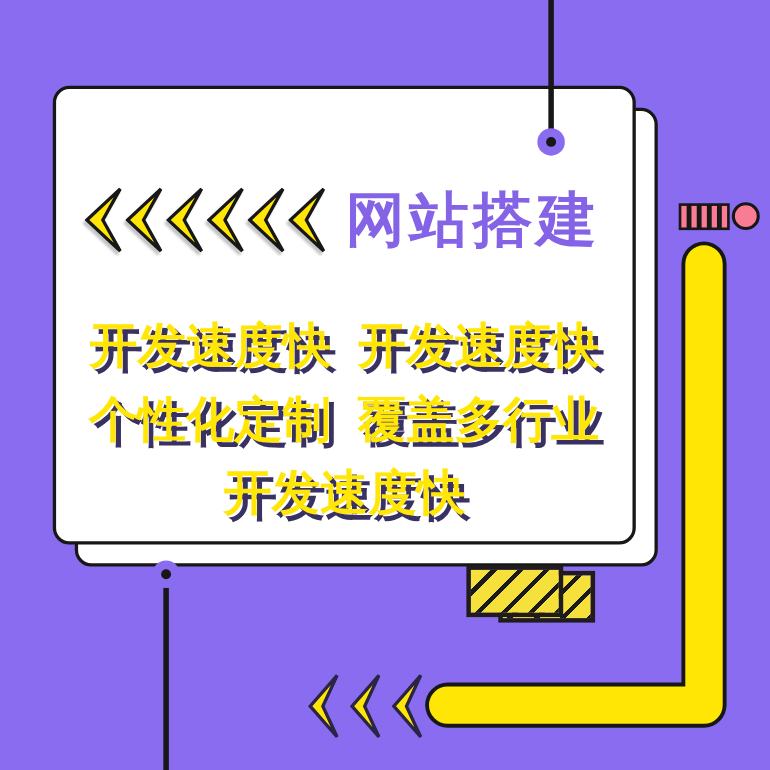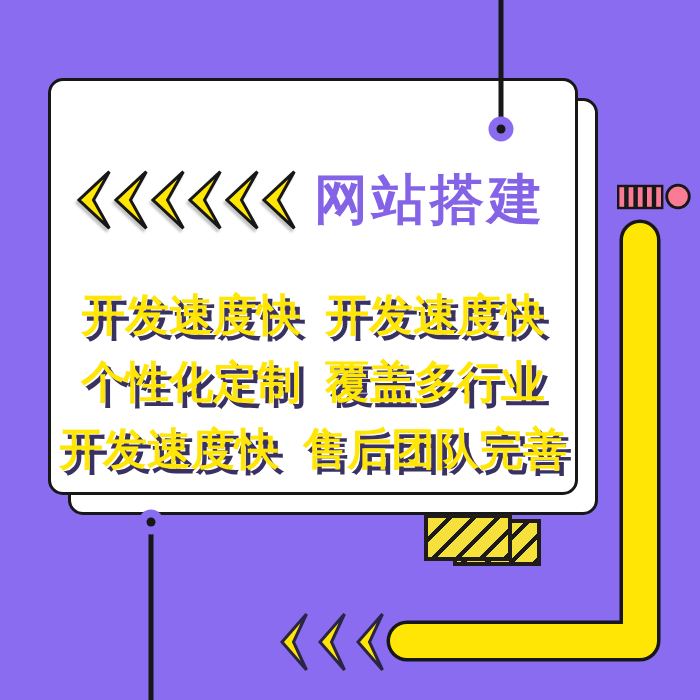--- a/index.html
+++ b/index.html
@@ -115,21 +115,20 @@
     <div class="feature-row">
       <span class="feature-text">开发速度快</span>
       <span class="feature-text">开发速度快</span>
     </div>
     <div class="feature-row">
       <span class="feature-text">个性化定制</span>
       <span class="feature-text">覆盖多行业</span>
     </div>
     <div class="feature-row">
       <span class="feature-text">开发速度快</span>
-      <span class="feature-text">售后团队完善</span>
     </div>
   </div>
 
   <div class="stripe-rect back"></div>
   <div class="stripe-rect front"></div>
 </div>
 
 <svg class="deco" style="left:615px; top:182px;" width="80" height="30" viewBox="0 0 80 30">
   <g>
     <rect x="3.2" y="4" width="7.2" height="22" fill="#F97B94" stroke="#171717" stroke-width="2.4"></rect>

